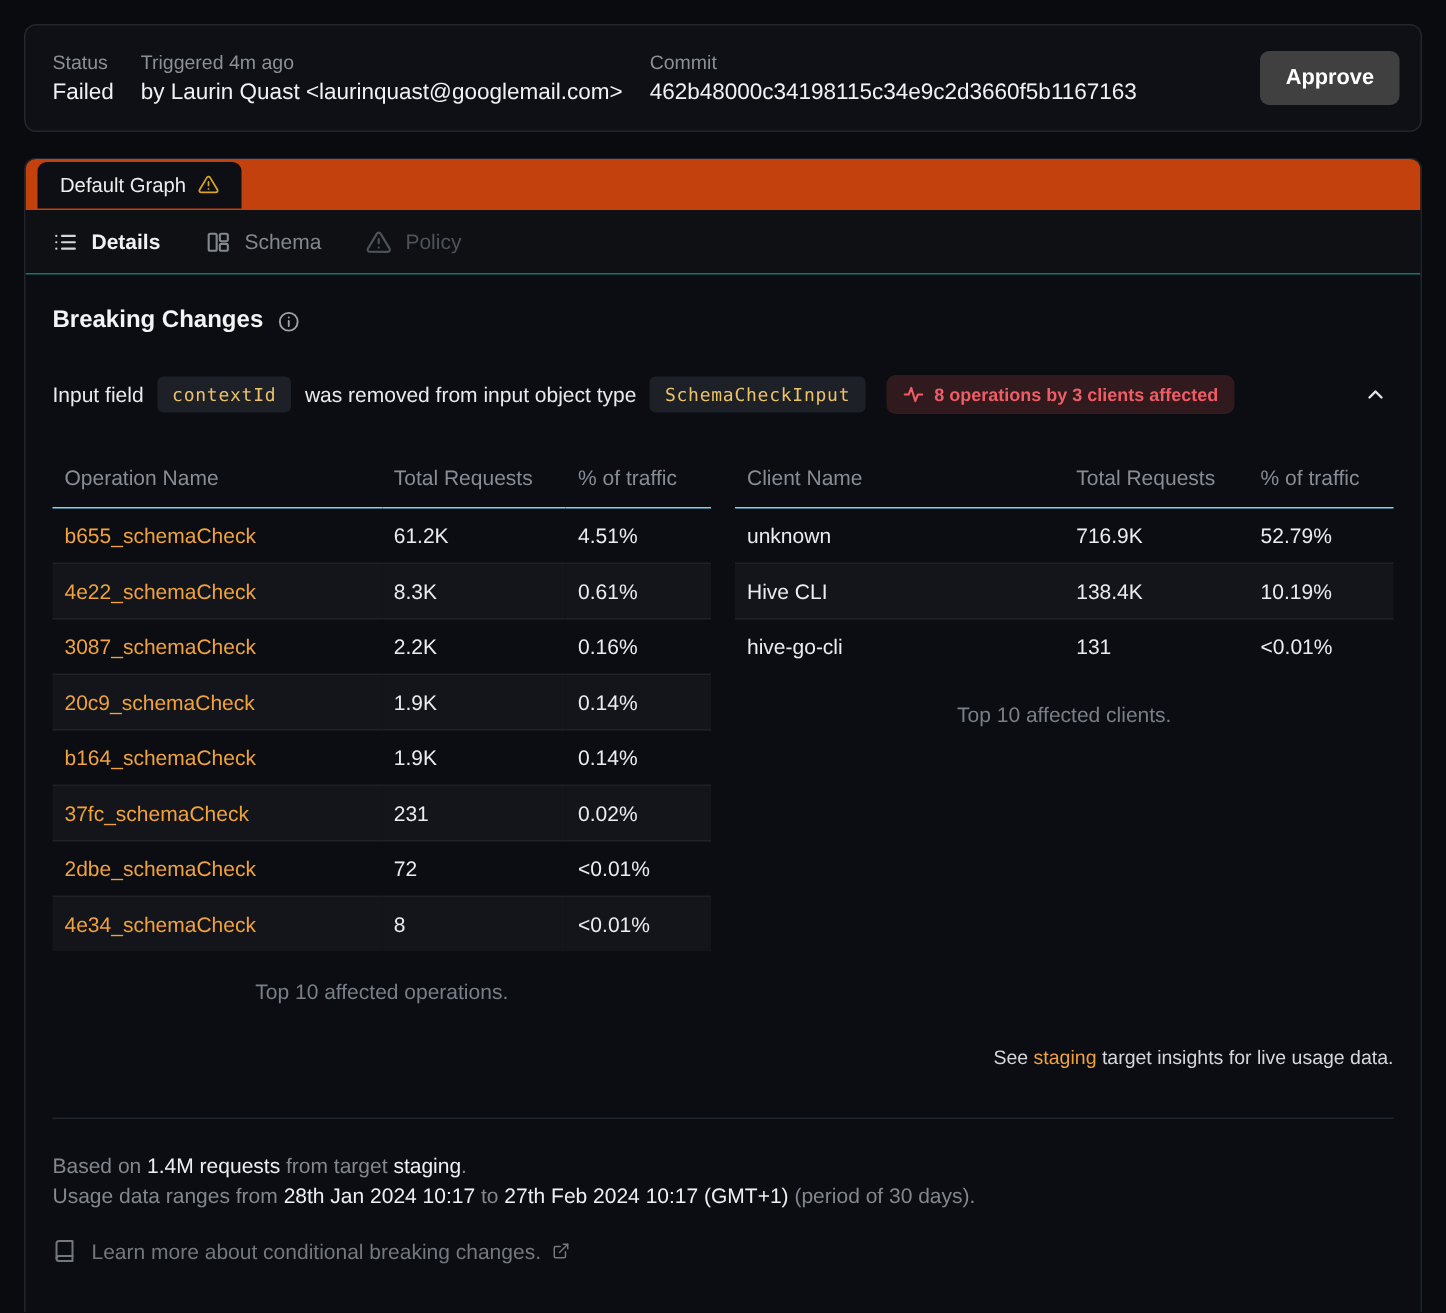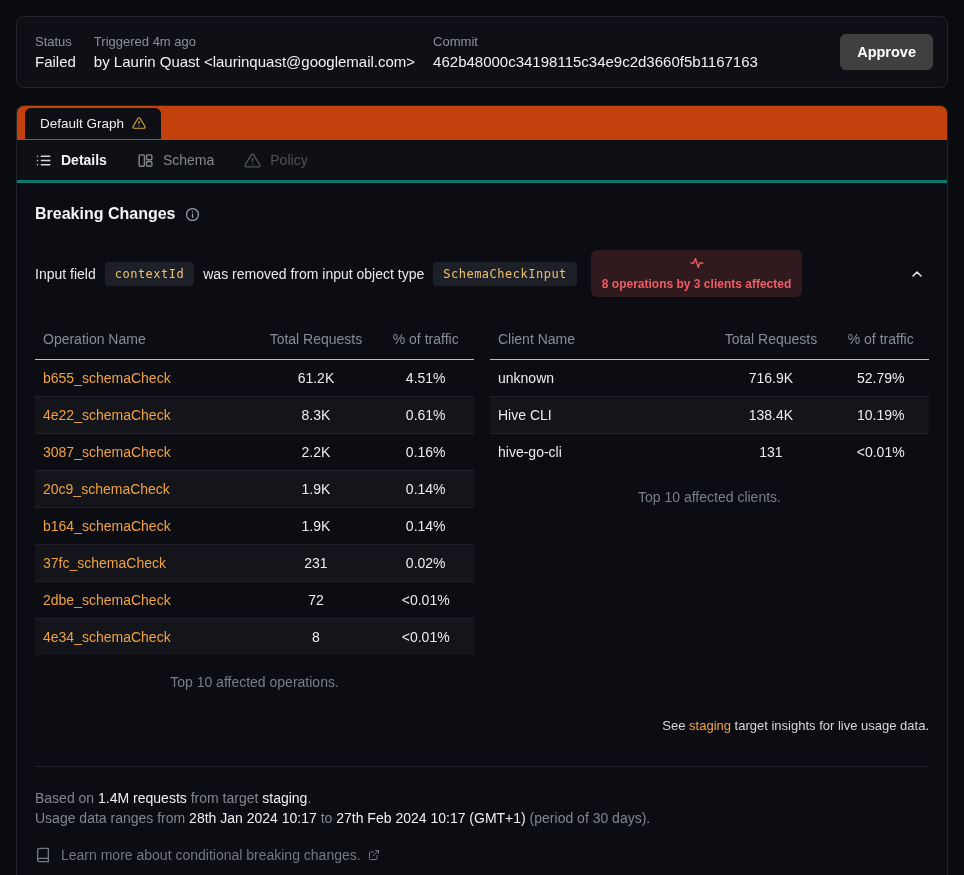--- a/index.html
+++ b/index.html
@@ -65,21 +65,21 @@
     align-items:center;
     gap:8px;
     padding:0 15px;
     font-size:13.5px;
     color:#ededee;
     cursor:pointer;
   }
   .tabbar {
     height:43px;
     background:#0e1014;
-    border-bottom:3px solid #0f766e;
+    border-bottom:1px solid #0f766e;
     display:flex;
     align-items:center;
     padding:0 18px;
     gap:30px;
   }
   .tab {
     display:flex; align-items:center; gap:9px;
     font-size:14px; cursor:pointer;
   }
   .tab.active   { color:#f0f1f2; font-weight:700; }
@@ -111,42 +111,41 @@
   }
   .impact-badge {
     margin-left:5px;
     display:flex; align-items:center; gap:7px;
     background:#301a1d;
     color:#ee5d66;
     font-size:12px;
     font-weight:700;
     border-radius:6px;
     padding:6px 11px;
-    flex-direction:column;
   }
   .chevron-btn {
     margin-left:auto;
     background:none; border:none; cursor:pointer;
     color:#e3e5e8; padding:4px;
   }
 
   
   .tables { margin-top:22px; display:flex; gap:16px; }
   .tcol { flex:1; min-width:0; }
   table { width:100%; border-collapse:collapse; font-size:14px; table-layout:fixed; }
   th {
     color:#878c95; font-weight:400;
     padding:12px 8px; border-bottom:1px solid #7dd3fc;
     font-size:14px;
   }
   td { padding:10px 8px; border-bottom:1px solid #1e2127; color:#eaecee; }
   tbody tr:last-child td { border-bottom:none; }
   tbody tr:nth-child(even) { background:rgba(255,255,255,0.035); }
   th.l, td.l { text-align:left; }
-  th.r, td.r { text-align:center; }
+  th.r, td.r { text-align:left; }
   col.c1 { width:50%; } col.c2 { width:28%; } col.c3 { width:22%; }
   a.link { color:#f0a23d; text-decoration:none; cursor:pointer; }
   .footnote {
     margin-top:19px;
     text-align:center;
     color:#797f87;
     font-size:14px;
   }
 
   .see-line {

